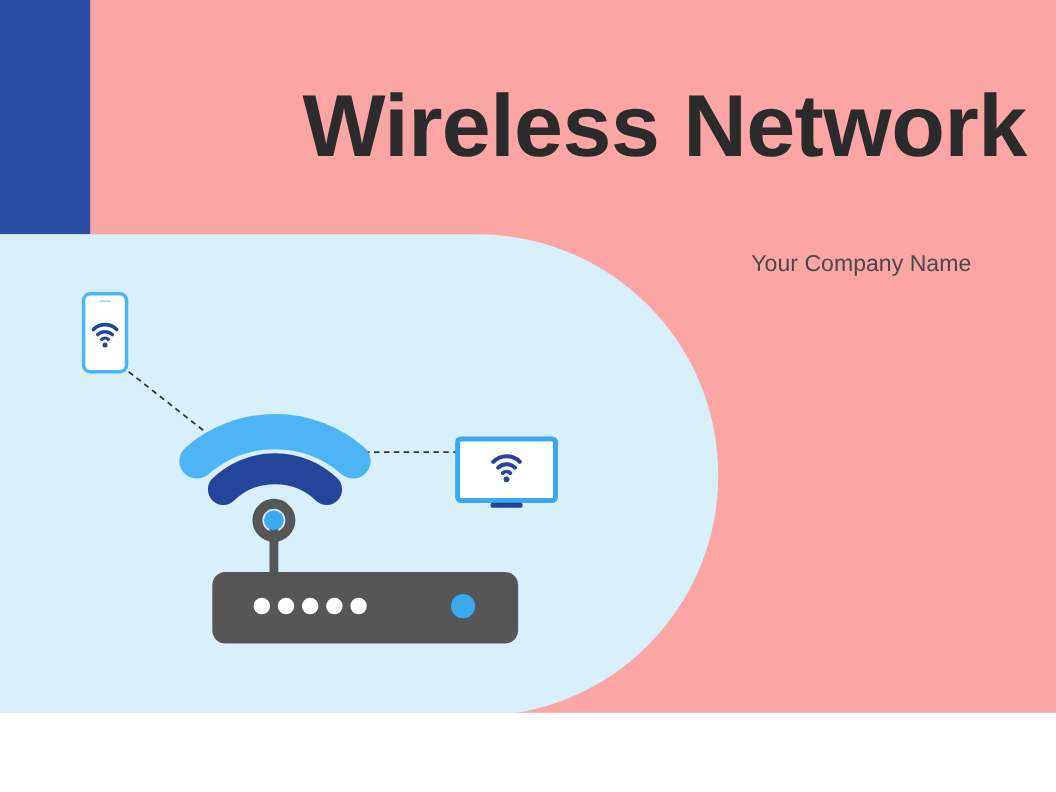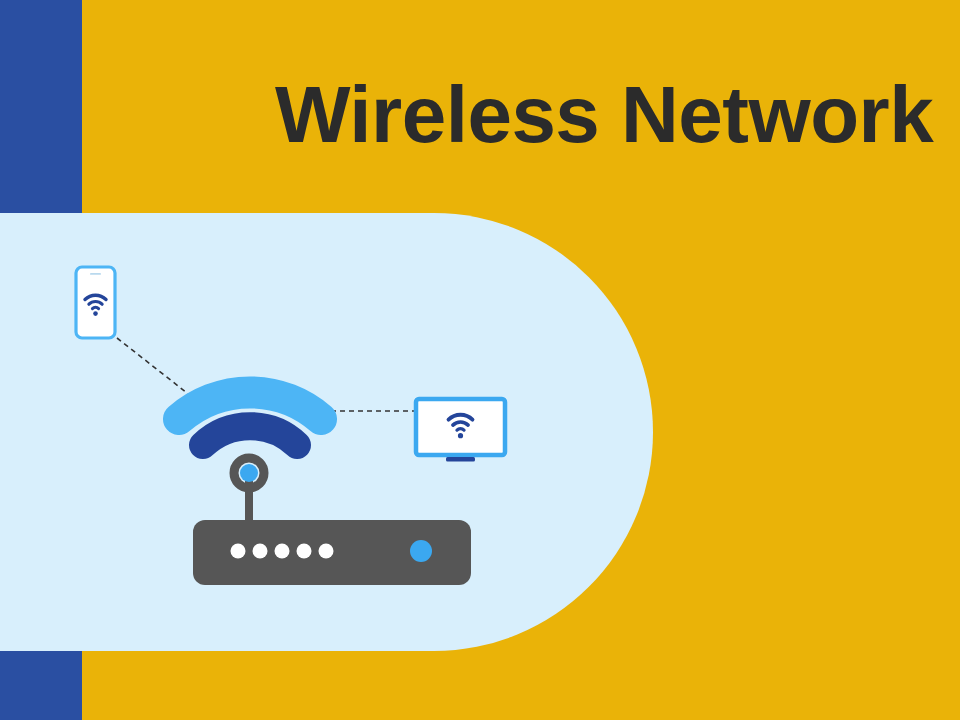--- a/index.html
+++ b/index.html
@@ -10,22 +10,22 @@
   body {
     width: 960px;
     height: 720px;
     background: #ffffff;
     font-family: "Liberation Sans", sans-serif;
     overflow: hidden;
   }
   #slide {
     position: relative;
     width: 960px;
-    height: 720px;
-    background: #eab308;
+    height: 648px;
+    background: #fca5a5;
     overflow: hidden;
   }
 
   
   .side-bar {
     position: absolute;
     left: 0;
     width: 82px;
     background: #2A4FA2;
   }
@@ -82,20 +82,21 @@
 
 <div id="slide">
 
   <div id="bar-top" class="side-bar"></div>
   <div id="bar-bottom" class="side-bar"></div>
 
   <div id="panel"></div>
 
   <div id="title">Wireless Network</div>
 
+  <div id="company">Your Company Name</div>
 
   <div id="diagram">
     <svg width="653" height="438" viewBox="0 0 653 438" xmlns="http://www.w3.org/2000/svg">
 
       <line x1="117" y1="125" x2="196" y2="187" stroke="#333333" stroke-width="1.6" stroke-dasharray="5 4"></line>
 
       <line x1="322" y1="198" x2="417" y2="198" stroke="#333333" stroke-width="1.6" stroke-dasharray="5 4"></line>
 
       <g>
         <path d="M 179 206

